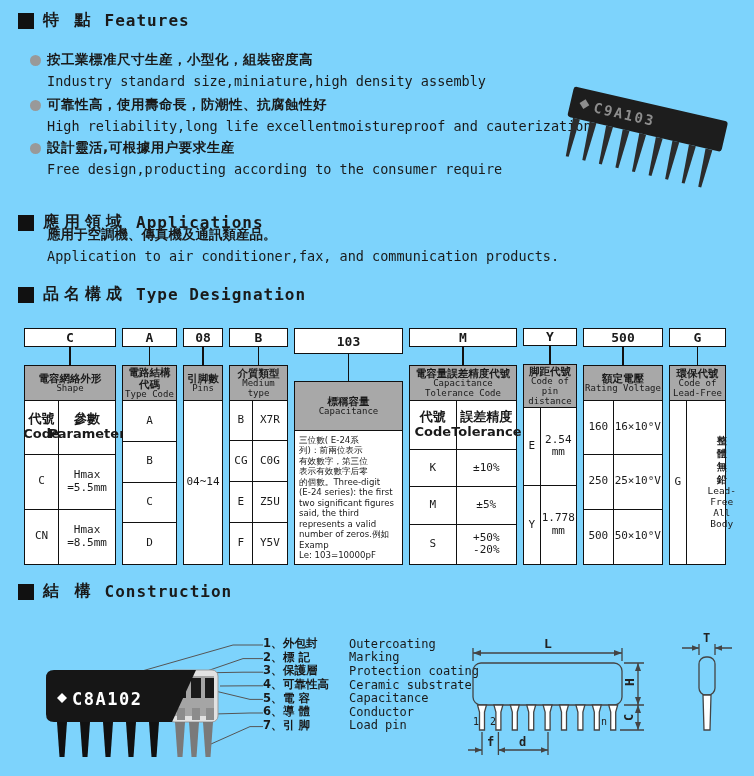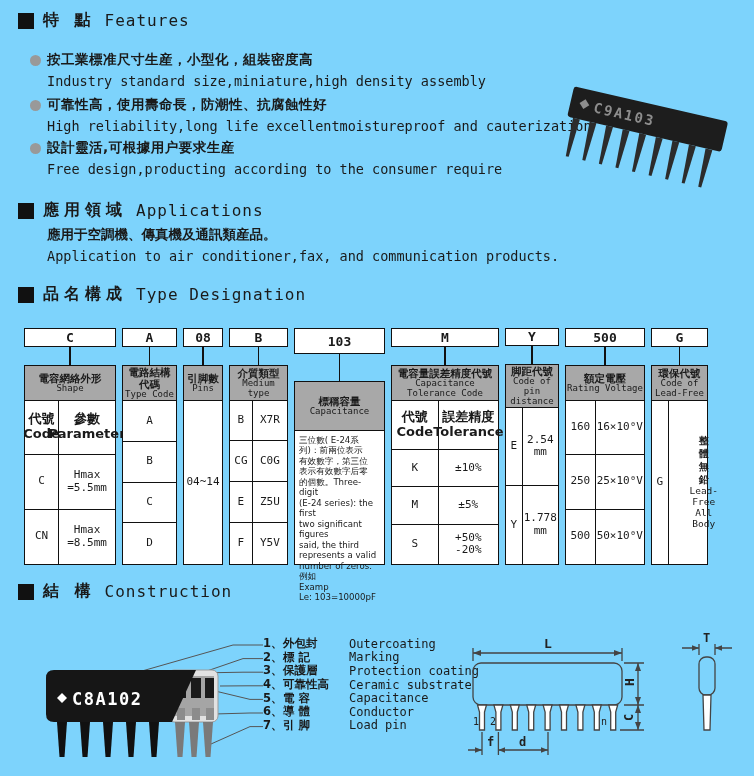--- a/index.html
+++ b/index.html
@@ -9,33 +9,33 @@
     width: 754px; height: 776px;
     background: #7dd3fc;
     font-family: "DejaVu Sans", sans-serif;
     color: #1a1a1a;
     overflow: hidden;
   }
   
   .sec-head { position:absolute; left:18px; display:flex; align-items:center; gap:9px; }
   .sec-head .sq { width:16px; height:16px; background:#111; flex:0 0 auto; }
   .sec-head .cn { font-size:16px; font-weight:bold; letter-spacing:5px; white-space:pre; }
-  .sec-head .en { font-family:"DejaVu Sans Mono", monospace; font-size:16px; font-weight:normal; letter-spacing:1px; }
+  .sec-head .en { font-family:"DejaVu Sans Mono", monospace; font-size:16px; font-weight:bold; letter-spacing:1px; }
   
   .feat { position:absolute; left:30px; display:flex; gap:6px; }
   .feat .bullet { width:11px; height:11px; border-radius:50%; background:#999; margin-top:4px; flex:0 0 auto; }
   .feat .f-cn { font-size:13.5px; font-weight:bold; letter-spacing:0.5px; }
   .feat .f-en { font-family:"DejaVu Sans Mono", monospace; font-size:13.5px; margin-top:4px; }
   
   .app-cn { position:absolute; left:47px; top:226px; font-size:13.5px; font-weight:bold; }
   .app-en { position:absolute; left:47px; top:248px; font-family:"DejaVu Sans Mono", monospace; font-size:13.5px; }
   
   .tdtable { position:absolute; top:328px; left:24px; display:flex; gap:6px; }
   .tcol { display:flex; flex-direction:column; align-items:center; }
-  .c1{width:92px}.c2{width:55px}.c3{width:40px}.c4{width:59px}.c5{width:91px}
+  .c1{width:92px}.c2{width:55px}.c3{width:40px}.c4{width:59px}.c5{width:109px}
   .c6{width:108px}.c7{width:54px}.c8{width:80px}.c9{width:57px}
   .code-box { width:100%; height:26px; border:1.5px solid #111; background:#fff;
     display:flex; align-items:center; justify-content:center;
     font-family:"DejaVu Sans Mono", monospace; font-size:13px; font-weight:bold; }
   .conn { width:1.5px; height:27px; background:#111; }
   .thead { width:100%; height:50px; border:1.5px solid #111; background:#a8a8a8;
     display:flex; flex-direction:column; align-items:center; justify-content:center; text-align:center; }
   .th-cn { font-size:10.5px; font-weight:bold; white-space:pre-line; line-height:1.15; }
   .th-en { font-family:"DejaVu Sans Mono", monospace; font-size:9px; white-space:pre-line; line-height:1.1; }
   .tbody { width:100%; height:134px; border:1.5px solid #111; border-top:none; background:#fff; }
@@ -109,21 +109,21 @@
           <polygon points="75,49 82,49 79.5,88 76.5,88"></polygon>
         <polygon points="92,49 99,49 96.5,88 93.5,88"></polygon>
           <polygon points="109,49 116,49 113.5,88 110.5,88"></polygon>
         <polygon points="126,49 133,49 130.5,88 127.5,88"></polygon>
           <polygon points="143,49 150,49 147.5,88 144.5,88"></polygon>
         <polygon points="160,49 167,49 164.5,88 161.5,88"></polygon>
       </g>
     </g>
   </svg>
 
-  <div class="sec-head" style="top:200px">
+  <div class="sec-head" style="top:212px">
     <span class="sq"></span>
     <span class="cn">應用領域</span>
     <span class="en">Applications</span>
   </div>
   <div class="app-cn">應用于空調機、傳真機及通訊類産品。</div>
   <div class="app-en">Application to air conditioner,fax, and communication products.</div>
 
   <div class="sec-head" style="top:284px">
     <span class="sq"></span>
     <span class="cn">品名構成</span>

